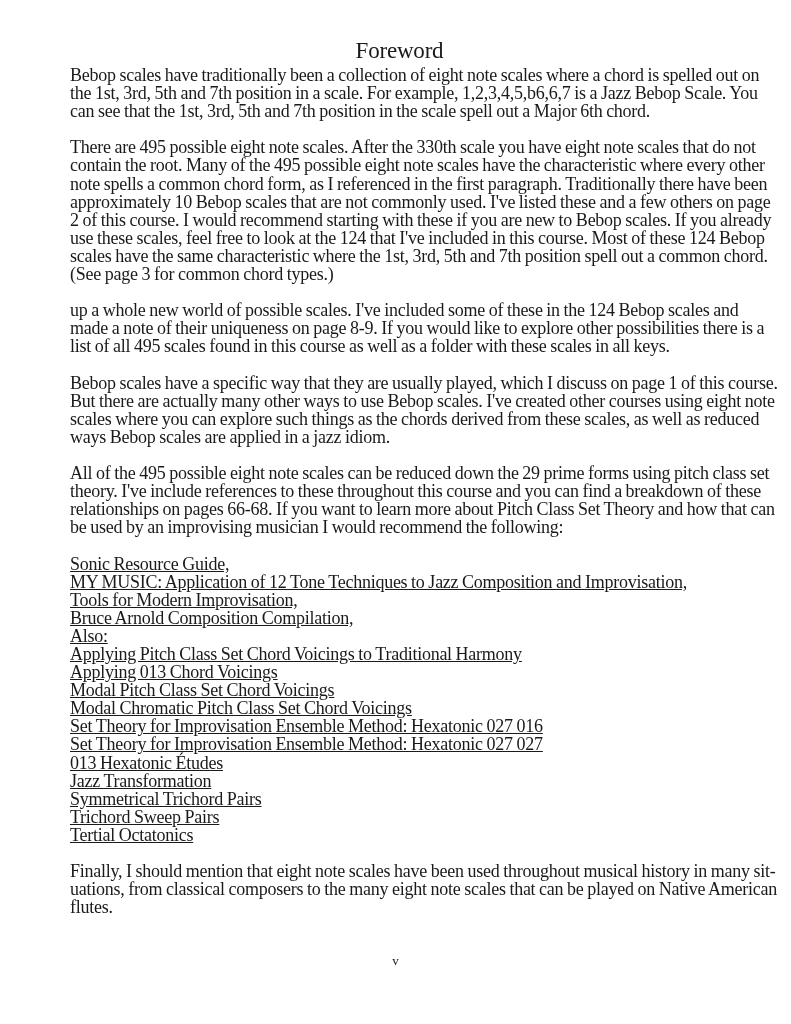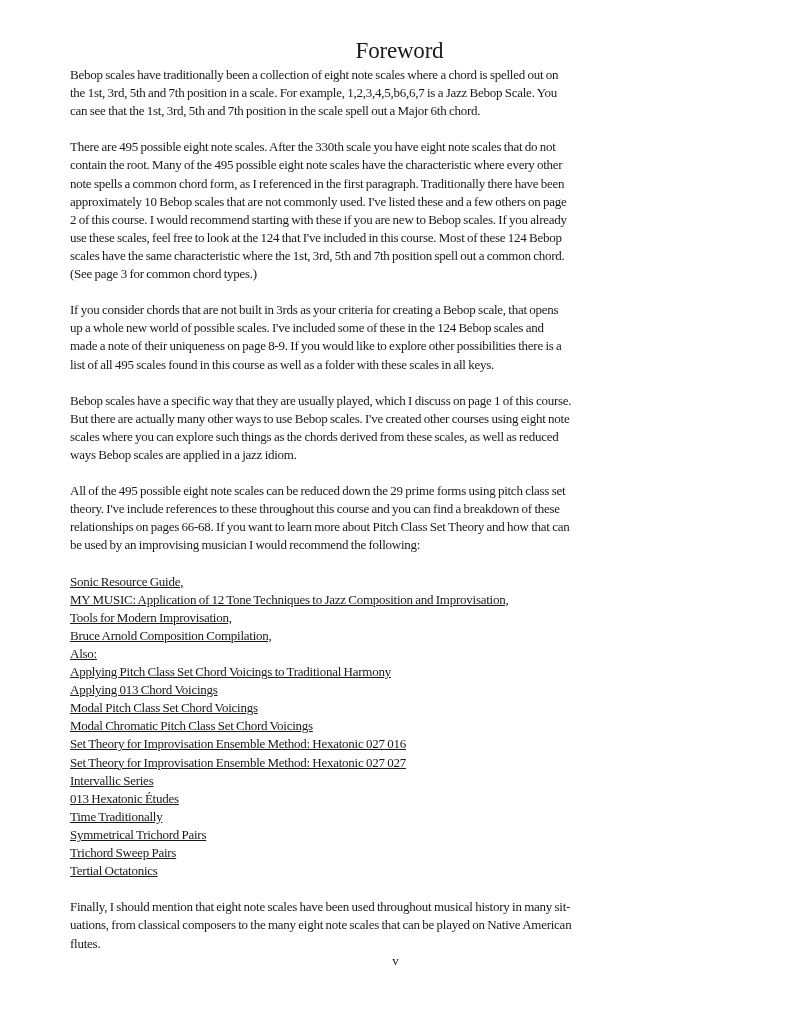--- a/index.html
+++ b/index.html
@@ -8,21 +8,21 @@
       font-family: "Liberation Serif", "DejaVu Serif", serif;
       color: #1a1a1a;
     }
     .title {
       position: absolute; top: 38px; left: 4px; width: 791px;
       text-align: center; font-size: 23px; line-height: 26px;
       letter-spacing: -0.2px;
     }
     .content {
       position: absolute; top: 66px; left: 70px; width: 665px;
-      font-size: 13px; line-height: 18.1px;
+      font-size: 18px; line-height: 18.1px;
       letter-spacing: -0.25px; word-spacing: -0.5px;
     }
     .para { margin: 0 0 18.1px 0; }
     .para .line { display: block; white-space: nowrap; }
     .list { margin: 0 0 18.1px 0; padding: 0; list-style: none; text-decoration: underline; }
     .list li { display: block; white-space: nowrap; }
     .page-number {
       position: absolute; top: 953px; left: 0; width: 791px;
       text-align: center; font-size: 13px; line-height: 16px;
     }
@@ -45,21 +45,20 @@
     <span class="line">contain the root.  Many of the 495 possible eight note scales have the characteristic where every other</span>
     <span class="line">note spells a common chord form, as I referenced in the first paragraph.  Traditionally there have been</span>
     <span class="line">approximately 10 Bebop scales that are not commonly used.  I've listed these and a few others on page</span>
     <span class="line">2 of this course.  I would recommend starting with these if you are new to Bebop scales.  If you already</span>
     <span class="line">use these scales, feel free to look at the 124 that I've included in this course.  Most of these 124 Bebop</span>
     <span class="line">scales have the same characteristic where the 1st, 3rd, 5th and 7th position spell out a common chord.</span>
     <span class="line">(See page 3 for common chord types.)</span>
   </p>
 
   <p class="para">
-    <span class="line">If you consider chords that are not built in 3rds as your criteria for creating a Bebop scale, that opens</span>
     <span class="line">up a whole new world of possible scales.  I've included some of these in the 124 Bebop scales and</span>
     <span class="line">made a note of their uniqueness on page 8-9.  If you would like to explore other possibilities there is a</span>
     <span class="line">list of all 495 scales found in this course as well as a folder with these scales in all keys.</span>
   </p>
 
   <p class="para">
     <span class="line">Bebop scales have a specific way that they are usually played, which I discuss on page 1 of this course.</span>
     <span class="line">But there are actually many other ways to use Bebop scales. I've created other courses using eight note</span>
     <span class="line">scales where you can explore such things as the chords derived from these scales, as well as reduced</span>
     <span class="line">ways Bebop scales are applied in a jazz idiom.</span>
@@ -77,23 +76,22 @@
     <li>MY MUSIC: Application of 12 Tone Techniques to Jazz Composition and Improvisation,</li>
     <li>Tools for Modern Improvisation,</li>
     <li>Bruce Arnold Composition Compilation,</li>
     <li>Also:</li>
     <li>Applying Pitch Class Set Chord Voicings to Traditional Harmony</li>
     <li>Applying 013 Chord Voicings</li>
     <li>Modal Pitch Class Set Chord Voicings</li>
     <li>Modal Chromatic Pitch Class Set Chord Voicings</li>
     <li>Set Theory for Improvisation Ensemble Method: Hexatonic 027 016</li>
     <li>Set Theory for Improvisation Ensemble Method: Hexatonic 027 027</li>
-    <li>Intervallic Series</li>
     <li>013 Hexatonic Études</li>
-    <li>Time Traditionally</li>
+    <li>Jazz Transformation</li>
     <li>Symmetrical Trichord Pairs</li>
     <li>Trichord Sweep Pairs</li>
     <li>Tertial Octatonics</li>
   </ul>
 
   <p class="para">
     <span class="line">Finally, I should mention that eight note scales have been used throughout musical history in many sit-</span>
     <span class="line">uations, from classical composers to the many eight note scales that can be played on Native American</span>
     <span class="line">flutes.</span>
   </p>

